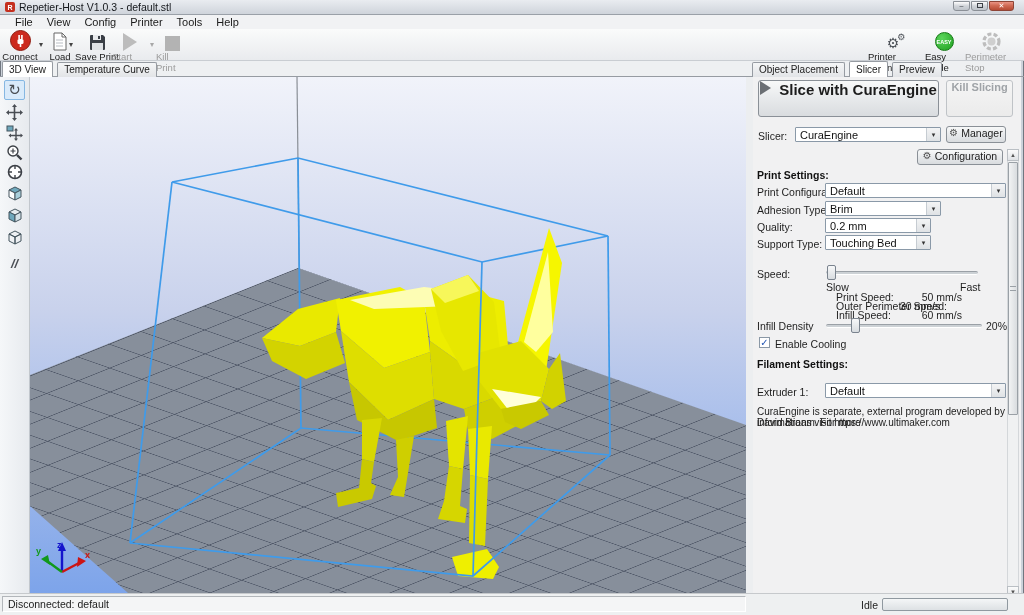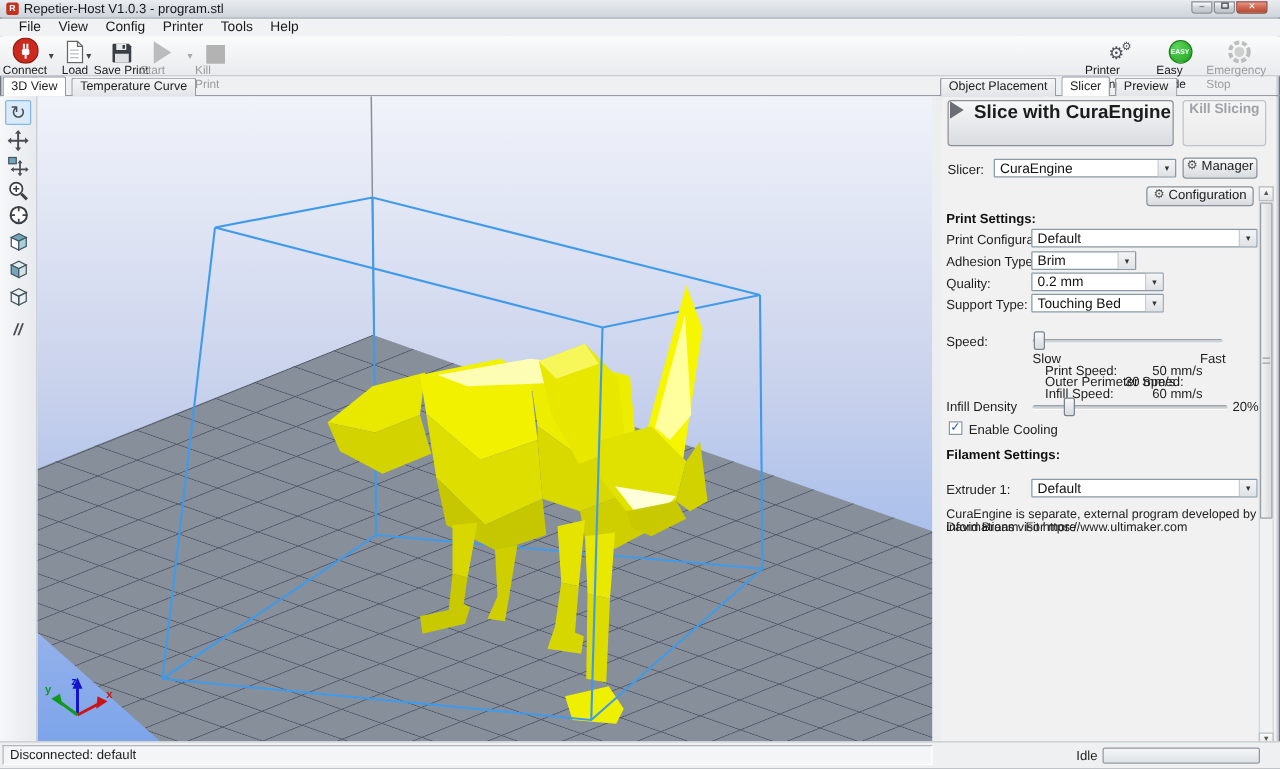--- a/index.html
+++ b/index.html
@@ -107,21 +107,21 @@
     border-bottom-color:#fff; background:#f4f5f6; font-size:10.5px; color:#1c1c1c;
     display:flex; align-items:center; padding-left:5px; }
   .pbar { left:882px; top:598px; width:126px; height:13px; border:1px solid #9099a0;
     border-radius:2px; background:linear-gradient(#f4f6f7,#dde1e4); }
 </style>
 </head>
 <body>
 
 <div class="abs titlebar">
   <span class="appicon">R</span>
-  <span class="title-text">Repetier-Host V1.0.3 - program.stl</span>
+  <span class="title-text">Repetier-Host V1.0.3 - default.stl</span>
 </div>
 <div class="abs winbtn" style="left:953px;width:17px;"><span>–</span></div>
 <div class="abs winbtn" style="left:971px;width:17px;"><span style="display:inline-block;width:6px;height:5px;border:1px solid #3c4046;"></span></div>
 <div class="abs winbtn close" style="left:989px;width:25px;"><span>✕</span></div>
 
 <div class="abs menubar">
   <span class="menuitem">File</span>
   <span class="menuitem">View</span>
   <span class="menuitem">Config</span>
   <span class="menuitem">Printer</span>
@@ -192,21 +192,21 @@
     </span>
       <span>Easy Mode</span>
   </div>
   <div class="tbitem dis" style="left:965px;top:1px;width:52px;">
     <span class="ic">
       <svg width="19" height="19" viewBox="0 0 19 19">
           <circle cx="9.5" cy="9.5" r="7.5" fill="none" stroke="#bdbdbd" stroke-width="3.2" stroke-dasharray="4 2.2"></circle>
           <circle cx="9.5" cy="9.5" r="4" fill="#cfcfcf"></circle>
         </svg>
     </span>
-      <span>Emergency Stop</span>
+      <span>Perimeter Stop</span>
   </div>
 </div>
 
 <div class="abs strip-base"></div>
 <div class="abs tabstrip" style="left:2px;">
   <span class="tab active">3D View</span>
   <span class="tab">Temperature Curve</span>
 </div>
 <div class="abs tabstrip" style="left:752px;">
   <span class="tab">Object Placement</span>
@@ -378,21 +378,21 @@
 <span class="rp-label rp-head" style="left:757px;top:169px;">Print Settings:</span>
 
 <span class="rp-label" style="left:757px;top:186px;">Print Configuration:</span>
 <div class="combo" style="left:825px;top:183px;width:181px;">
   <span class="txt">Default</span>
   <span class="arr">
       <span>▾</span>
     </span>
 </div>
 <span class="rp-label" style="left:757px;top:204px;">Adhesion Type:</span>
-<div class="combo" style="left:825px;top:201px;width:84px;">
+<div class="combo" style="left:825px;top:201px;width:116px;">
   <span class="txt">Brim</span>
   <span class="arr">
       <span>▾</span>
     </span>
 </div>
 <span class="rp-label" style="left:757px;top:221px;">Quality:</span>
 <div class="combo" style="left:825px;top:218px;width:106px;">
   <span class="txt">0.2 mm</span>
   <span class="arr">
       <span>▾</span>

